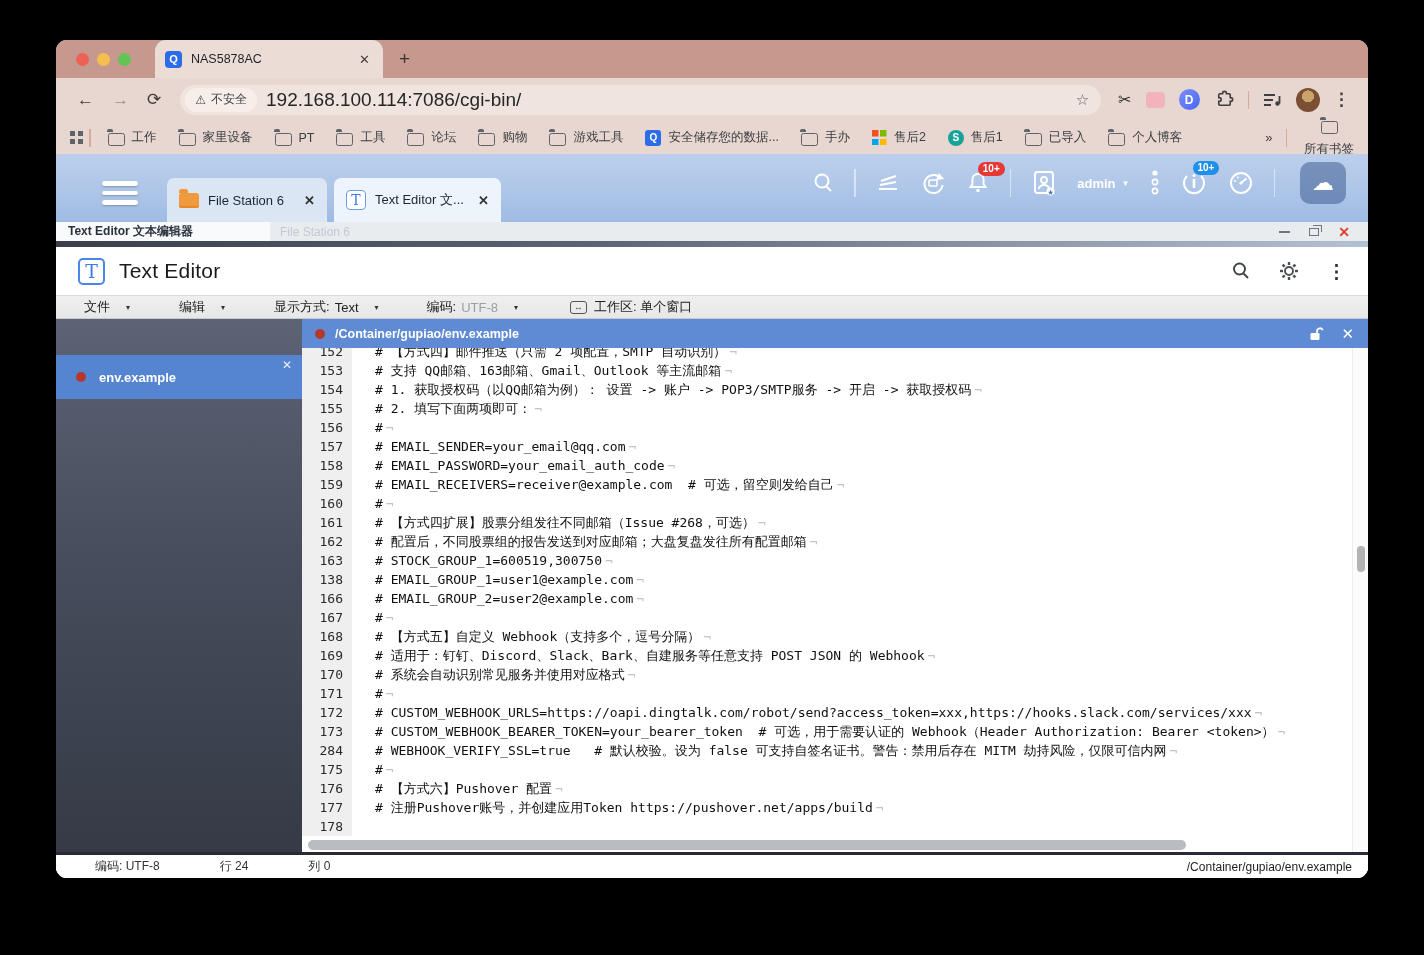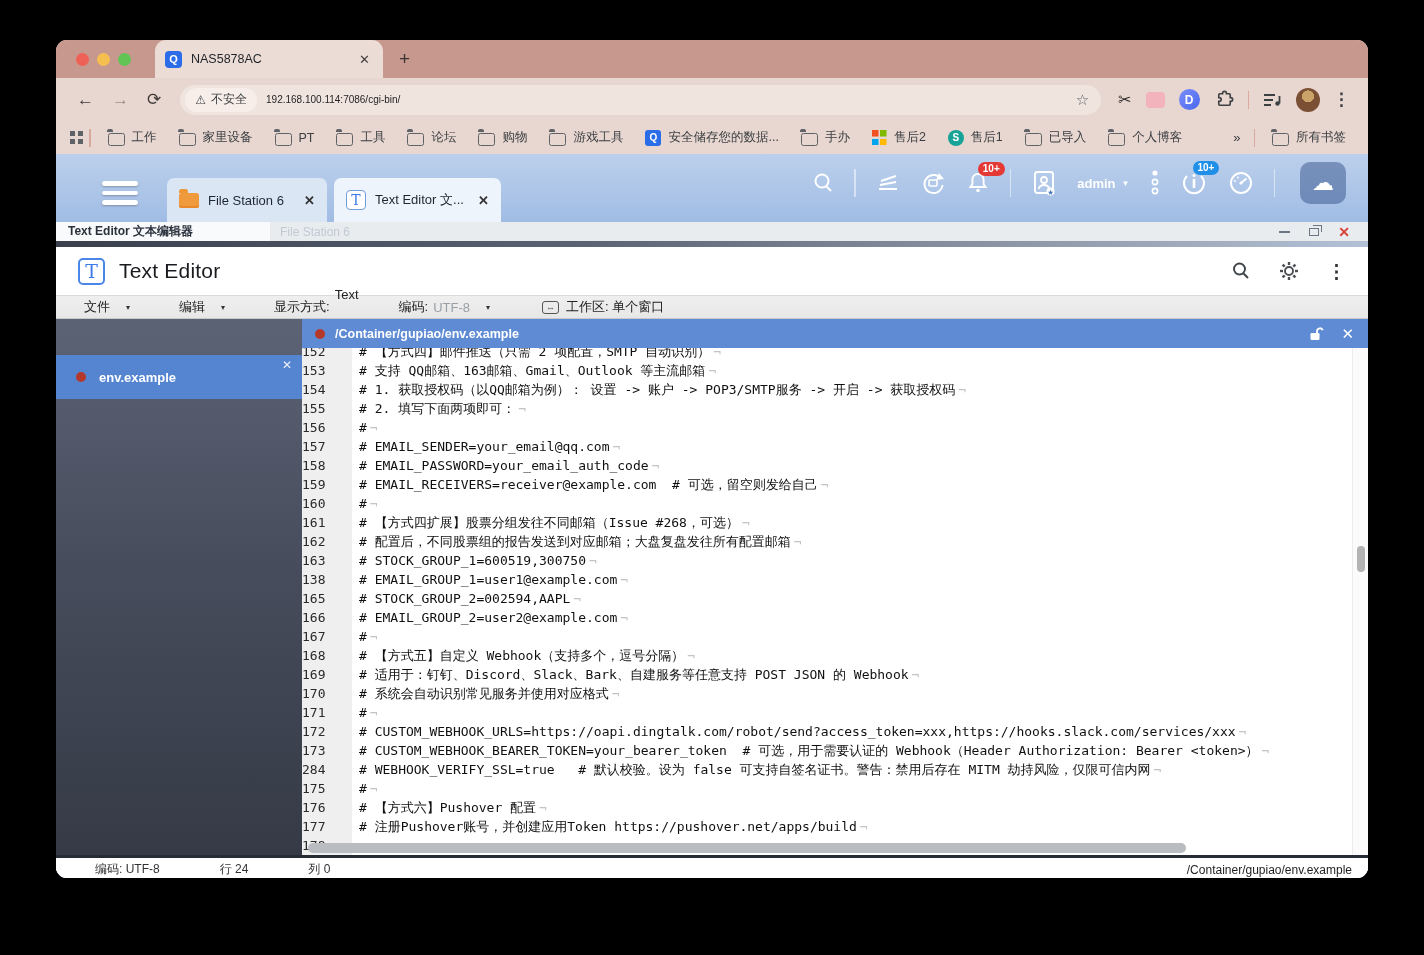--- a/index.html
+++ b/index.html
@@ -20,21 +20,21 @@
   .btab-x{color:#44403e;font-size:13px;padding:0 3px;}
   .newtab{color:#3a3532;font-size:19px;margin-left:16px;font-weight:400;}
   
   .toolbar{height:43px;background:#e8d6d0;display:flex;align-items:center;flex:none;padding:0 12px;}
   .navbtn{font-size:17px;color:#3f3a37;margin:0 9px;}
   .navbtn.dis{color:#a08e88;}
   .omnibox{flex:1;height:30px;background:#f0e4df;border-radius:15px;margin:0 10px;display:flex;
     align-items:center;padding:0 6px 0 5px;min-width:0;}
   .sec-chip{display:flex;align-items:center;background:#f7eeea;border-radius:12px;height:24px;
     padding:0 10px;color:#3c4043;font-size:12px;gap:5px;flex:none;}
-  .url{font-size:10px;color:#252525;margin-left:9px;flex:1;white-space:nowrap;overflow:hidden;}
+  .url{font-size:19px;color:#252525;margin-left:9px;flex:1;white-space:nowrap;overflow:hidden;}
   .star{color:#5f6368;font-size:15px;margin-right:6px;}
   .ext{margin:0 7px;display:flex;align-items:center;}
   .ext-scissors{font-size:16px;color:#2f2b29;}
   .ext-tv{width:19px;height:16px;background:#f2b3bc;border-radius:4px;}
   .ext-d{width:21px;height:21px;border-radius:50%;background:linear-gradient(135deg,#7b8df8,#4a68f0);
     color:#fff;font-size:12px;font-weight:700;display:flex;align-items:center;justify-content:center;}
   .tdiv{width:1.5px;height:18px;background:#d9a99d;margin:0 6px;}
   .avatar{width:24px;height:24px;border-radius:50%;background:radial-gradient(circle at 50% 35%,#caa36a 0 30%,#7b4f33 31% 100%);}
   .kebab{font-size:17px;color:#3c4043;font-weight:700;margin:0 6px;}
   
@@ -128,22 +128,22 @@
   .side-name{color:#fff;font-size:13px;font-weight:700;margin-left:13px;}
   .side-x{position:absolute;top:3px;right:10px;color:#eef2f8;font-size:12px;}
   .editor{flex:1;display:flex;flex-direction:column;min-width:0;position:relative;background:#fff;}
   .ed-tabbar{height:29px;flex:none;background:#5e8bd3;display:flex;align-items:center;padding:0 14px 0 13px;}
   .ed-path{color:#fff;font-size:12.5px;font-weight:700;margin-left:10px;}
   .ed-tab-icons{margin-left:auto;display:flex;align-items:center;gap:17px;}
   .ed-x{color:#fff;font-size:15px;}
   .ed-content{flex:1;position:relative;overflow:hidden;min-height:0;}
   .ed-lines{margin-top:-6px;}
   .crow{display:flex;height:19px;line-height:19px;font-family:"DejaVu Sans Mono",monospace;font-size:13px;}
-  .ln{width:50px;flex:none;background:#efefef;color:#2a2a2a;padding-right:9px;box-sizing:border-box;}
-  .ct{padding-left:7px;white-space:pre;color:#101010;overflow:hidden;}
+  .ln{width:50px;flex:none;background:#efefef;color:#2a2a2a;text-align:right;padding-right:9px;box-sizing:border-box;}
+  .ct{padding-left:23px;white-space:pre;color:#101010;overflow:hidden;}
   .ct:not(:empty)::after{content:"\00ac";color:#c4c4c4;margin-left:3px;}
   .hthumb{position:absolute;left:6px;bottom:2px;width:878px;height:10px;background:#b9bcc0;border-radius:5px;}
   .vtrack{position:absolute;right:0;top:0;bottom:0;width:15px;background:#fbfbfb;border-left:1px solid #ececec;}
   .vthumb{position:absolute;right:3.5px;top:198px;width:8px;height:26px;background:#b3b3b3;border-radius:4px;}
   
   .statusbar{height:26px;flex:none;background:#fff;border-top:3px solid #272b34;display:flex;align-items:center;
     padding:0 16px 0 19px;font-size:12px;color:#333;box-sizing:border-box;}
   .st{margin-right:40px;margin-left:20px;}
   .st-path{margin-left:auto;color:#1f1f1f;}
   svg{display:block;}
@@ -276,21 +276,21 @@
         </div>
 
         <div class="bm">
           <span class="bm-ico folder"></span>
           <span class="bm-label">个人博客</span>
         </div>
       </div>
     <span class="bm-spacer"></span>
     <span class="chev2">»</span>
     <span class="tdiv"></span>
-    <div class="bm" style="margin-right:8px;">
+    <div class="bm" style="margin-right:0;flex-direction:column;">
       <span class="bm-ico folder"></span>
       <span>所有书签</span>
     </div>
   </div>
 
   <div class="nas">
 
     <div class="taskbar">
       <div class="hamburger">
             <span></span>
@@ -427,21 +427,21 @@
         <span class="mi">
           <span>文件</span>
               <span class="caret">▾</span>
         </span>
         <span class="mi">
           <span>编辑</span>
               <span class="caret">▾</span>
         </span>
         <span class="mgroup">
           <span class="mlabel">显示方式:</span>
-          <span class="mi mval" style="margin-right:0;flex-direction:column;">
+          <span class="mi mval" style="margin-right:8px;">
             <span>Text</span>
                 <span class="caret">▾</span>
           </span>
         </span>
         <span class="mgroup" style="margin-right:52px;">
           <span class="mlabel">编码:</span>
           <span class="mi mval gray" style="margin-right:0;">
             <span>UTF-8</span>
                 <span class="caret">▾</span>
           </span>
@@ -537,24 +537,20 @@
                 <div class="crow">
                   <span class="ln">163</span>
                   <span class="ct"># STOCK_GROUP_1=600519,300750</span>
                 </div>
 
                 <div class="crow">
                   <span class="ln">138</span>
                   <span class="ct"># EMAIL_GROUP_1=user1@example.com</span>
                 </div>
 
-                <div class="crow">
-                  <span class="ln">165</span>
-                  <span class="ct"># STOCK_GROUP_2=002594,AAPL</span>
-                </div>
 
                 <div class="crow">
                   <span class="ln">166</span>
                   <span class="ct"># EMAIL_GROUP_2=user2@example.com</span>
                 </div>
 
                 <div class="crow">
                   <span class="ln">167</span>
                   <span class="ct">#</span>
                 </div>

